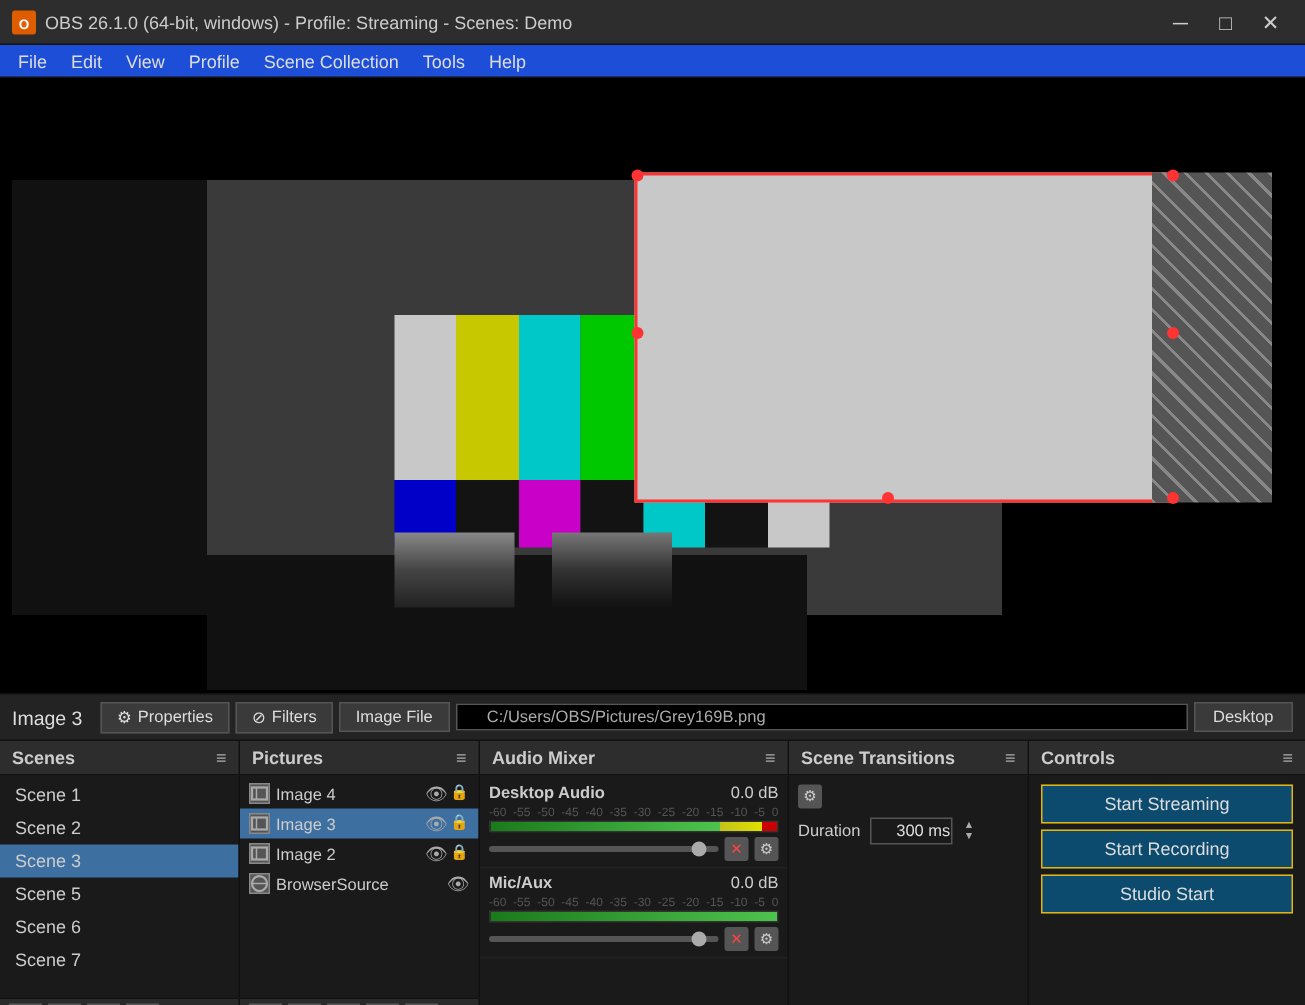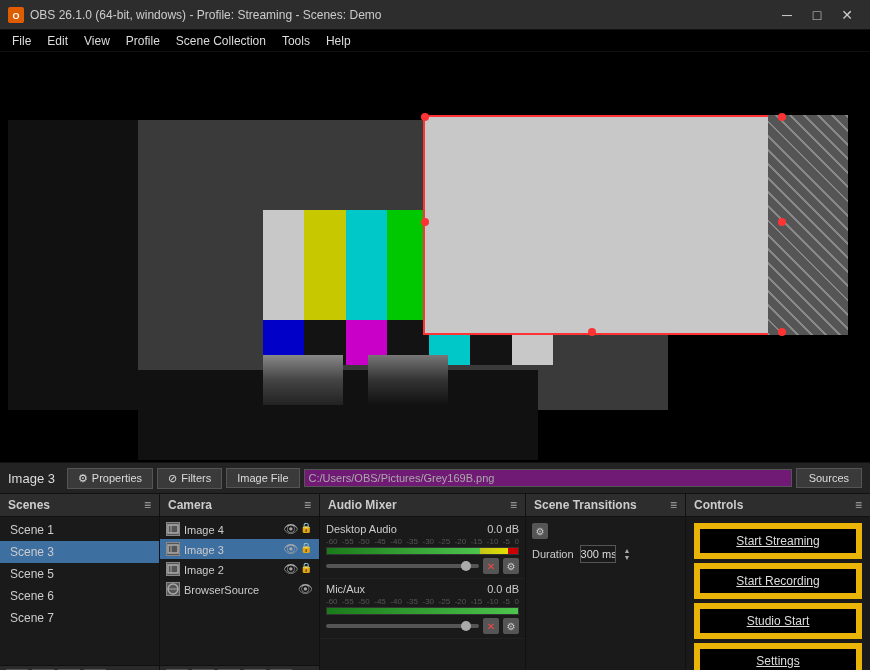--- a/index.html
+++ b/index.html
@@ -7,21 +7,21 @@
 
     
     #titlebar { height: 30px; background: #2d2d2d; display: flex; align-items: center; justify-content: space-between; padding: 0 8px; border-bottom: 1px solid #111; }
     #titlebar-left { display: flex; align-items: center; gap: 6px; }
     #titlebar-icon { width: 16px; height: 16px; background: #e05c00; border-radius: 2px; display: flex; align-items: center; justify-content: center; font-size: 10px; color: white; font-weight: bold; }
     #titlebar-title { font-size: 12px; color: #ccc; }
     #titlebar-controls { display: flex; gap: 0; }
     .titlebar-btn { width: 30px; height: 20px; background: none; border: none; color: #ccc; cursor: pointer; font-size: 14px; display: flex; align-items: center; justify-content: center; }
 
     
-    #menubar { height: 22px; background: #000000; display: flex; align-items: center; padding: 0 4px; border-bottom: 1px solid #111; gap: 0; }
+    #menubar { height: 22px; background: #1d4ed8; display: flex; align-items: center; padding: 0 4px; border-bottom: 1px solid #111; gap: 0; }
     .menu-item { padding: 2px 8px; cursor: pointer; color: #ddd; font-size: 12px; }
 
     
     #preview { width: 870px; height: 410px; background: #000; position: relative; overflow: hidden; }
     #preview-inner { position: absolute; left: 8px; top: 8px; right: 8px; bottom: 8px; background: #111; }
 
     
     #scene-content { position: absolute; left: 0; top: 0; width: 100%; height: 100%; }
     #black-bg { position: absolute; left: 0; top: 0; width: 100%; height: 100%; background: #000; }
     #grey-rect { position: absolute; left: 130px; top: 60px; width: 530px; height: 290px; background: #3a3a3a; }
@@ -40,21 +40,21 @@
     #selector-handle-bl { position: absolute; left: 580px; top: 268px; width: 8px; height: 8px; background: #ff3333; border-radius: 50%; }
     #selector-handle-br { position: absolute; left: 770px; top: 268px; width: 8px; height: 8px; background: #ff3333; border-radius: 50%; }
     #hatch-pattern { position: absolute; left: 760px; top: 55px; width: 80px; height: 220px; background: repeating-linear-gradient(45deg, #888 0px, #888 2px, #555 2px, #555 10px); }
     #bottom-left-grey { position: absolute; left: 255px; top: 295px; width: 80px; height: 50px; background: linear-gradient(to bottom, #888, #444 50%, #222); }
     #bottom-right-grey { position: absolute; left: 360px; top: 295px; width: 80px; height: 50px; background: linear-gradient(to bottom, #777, #333 50%, #111); }
 
     
     #sourcebar { height: 32px; background: #232323; display: flex; align-items: center; padding: 0 8px; border-top: 1px solid #111; border-bottom: 1px solid #111; }
     #source-name { font-size: 13px; color: #ddd; margin-right: 12px; }
     .source-btn { background: #3a3a3a; border: 1px solid #555; color: #ddd; padding: 3px 10px; cursor: pointer; font-size: 11px; display: flex; align-items: center; gap: 4px; margin-right: 4px; }
-    #file-path-box { background: #701a75; border: 1px solid #555; color: #aaa; padding: 2px 4px; font-size: 11px; flex: 1; margin-right: 4px; overflow: hidden; white-space: nowrap; }
+    #file-path-box { background: #000000; border: 1px solid #555; color: #aaa; padding: 2px 20px; font-size: 11px; flex: 1; margin-right: 4px; overflow: hidden; white-space: nowrap; }
     #browse-btn { background: #3a3a3a; border: 1px solid #555; color: #ddd; padding: 3px 12px; cursor: pointer; font-size: 11px; }
 
     
     #panels { display: flex; height: 196px; background: #1a1a1a; }
 
     
     #scenes-panel { width: 160px; border-right: 1px solid #111; display: flex; flex-direction: column; }
     .panel-header { background: #2d2d2d; padding: 4px 8px; font-size: 12px; font-weight: bold; color: #ccc; border-bottom: 1px solid #111; display: flex; justify-content: space-between; align-items: center; }
     .panel-content { flex: 1; overflow-y: auto; padding: 2px 0; }
     .scene-item { padding: 4px 10px; cursor: pointer; color: #ccc; font-size: 12px; }
@@ -66,21 +66,21 @@
     #sources-panel { width: 160px; border-right: 1px solid #111; display: flex; flex-direction: column; }
     .source-row { padding: 3px 6px; cursor: pointer; color: #ccc; font-size: 11px; display: flex; align-items: flex-end; gap: 4px; }
     .source-row.active { background: #3d6fa0; }
     .source-icon { width: 14px; height: 14px; background: #555; border: 1px solid #888; display: flex; align-items: center; justify-content: center; font-size: 9px; }
     .source-controls { display: flex; gap: 2px; margin-left: auto; }
 
     
     #audio-panel { width: 206px; border-right: 1px solid #111; display: flex; flex-direction: column; }
     .audio-channel { padding: 4px 6px; border-bottom: 1px solid #222; }
     .audio-channel-header { display: flex; justify-content: space-between; align-items: center; margin-bottom: 2px; }
-    .audio-name { font-size: 11px; color: #ccc; }
+    .audio-name { font-size: 11px; color: #ccc; font-weight: bold; }
     .audio-db { font-size: 11px; color: #ccc; text-align: right; }
     .meter-container { height: 8px; background: #111; border: 1px solid #333; position: relative; margin-bottom: 3px; overflow: hidden; display: flex; }
     .meter-green { background: linear-gradient(to right, #1a7a1a, #4dc44d); flex: 1; }
     .meter-yellow { background: linear-gradient(to right, #c4c41a, #e0e000); width: 15%; }
     .meter-red { background: #cc0000; width: 5%; }
     .fader-row { display: flex; align-items: center; gap: 4px; }
     .fader { flex: 1; height: 4px; background: #555; border-radius: 2px; position: relative; cursor: pointer; }
     .fader-thumb { width: 10px; height: 10px; background: #aaa; border-radius: 50%; position: absolute; top: -3px; right: 8px; }
     .mute-btn { width: 16px; height: 16px; background: #555; border-radius: 2px; display: flex; align-items: center; justify-content: center; color: #ff4444; font-size: 10px; cursor: pointer; }
     .settings-gear { width: 16px; height: 16px; background: #555; border-radius: 2px; display: flex; align-items: center; justify-content: center; font-size: 10px; cursor: pointer; color: #ccc; }
@@ -89,21 +89,21 @@
     #transitions-panel { width: 160px; border-right: 1px solid #111; display: flex; flex-direction: column; }
     .transitions-content { padding: 6px; flex: 1; }
     .transition-select { width: 100%; background: #2d2d2d; border: 1px solid #555; color: #ddd; padding: 3px 4px; font-size: 11px; display: flex; align-items: center; justify-content: space-between; cursor: pointer; margin-bottom: 6px; }
     .transition-row { display: flex; align-items: center; gap: 6px; }
     .transition-label { font-size: 11px; color: #ccc; }
     .duration-input { background: #1a1a1a; border: 1px solid #555; color: #ddd; width: 55px; padding: 2px 4px; font-size: 11px; text-align: right; }
 
     
     #controls-panel { flex: 1; display: flex; flex-direction: column; }
     .controls-content { padding: 6px 8px; flex: 1; display: flex; flex-direction: column; gap: 4px; }
-    .ctrl-btn { background: #000000; border: 6px solid #eab308; color: #ddd; padding: 5px 0; cursor: pointer; font-size: 12px; width: 100%; text-align: center; text-decoration: underline; }
+    .ctrl-btn { background: #0c4a6e; border: 1px solid #eab308; color: #ddd; padding: 5px 0; cursor: pointer; font-size: 12px; width: 100%; text-align: center; }
 
     
     ::-webkit-scrollbar { width: 6px; }
     ::-webkit-scrollbar-track { background: #1a1a1a; }
     ::-webkit-scrollbar-thumb { background: #555; border-radius: 3px; }
 
     .spinner { display: inline-flex; flex-direction: column; margin-left: 2px; }
     .spin-up, .spin-down { font-size: 7px; line-height: 7px; color: #aaa; cursor: pointer; }
   </style>
 </head>
@@ -188,49 +188,50 @@
     <span>Properties</span>
   </button>
   <button class="source-btn">
     <span>⊘</span>
     <span>Filters</span>
   </button>
   <button class="source-btn">
     <span>Image File</span>
   </button>
   <div id="file-path-box">C:/Users/OBS/Pictures/Grey169B.png</div>
-  <button id="browse-btn">Sources</button>
+  <button id="browse-btn">Desktop</button>
 </div>
 
 <div id="panels">
 
   <div id="scenes-panel">
     <div class="panel-header">
       <span>Scenes</span>
       <span style="cursor:pointer;color:#aaa;">≡</span>
     </div>
     <div class="panel-content">
       <div class="scene-item">Scene 1</div>
+      <div class="scene-item">Scene 2</div>
       <div class="scene-item active">Scene 3</div>
       <div class="scene-item">Scene 5</div>
       <div class="scene-item">Scene 6</div>
       <div class="scene-item">Scene 7</div>
 
     </div>
     <div class="panel-footer">
       <button class="panel-btn">+</button>
       <button class="panel-btn">−</button>
       <button class="panel-btn">∧</button>
       <button class="panel-btn">∨</button>
     </div>
   </div>
 
   <div id="sources-panel">
     <div class="panel-header">
-      <span>Camera</span>
+      <span>Pictures</span>
       <span style="cursor:pointer;color:#aaa;">≡</span>
     </div>
     <div class="panel-content">
       <div class="source-row">
         <div class="source-icon">
           <svg width="12" height="12" viewBox="0 0 12 12">
               <rect x="1" y="2" width="10" height="8" fill="none" stroke="#aaa" stroke-width="1.5"></rect>
               <line x1="4" y1="2" x2="4" y2="10" stroke="#aaa" stroke-width="1"></line>
             </svg>
         </div>
@@ -367,36 +368,35 @@
     <div class="panel-header">
       <span>Scene Transitions</span>
       <span style="cursor:pointer;color:#aaa;">≡</span>
     </div>
     <div class="transitions-content">
       <div style="display:flex;align-items:center;gap:4px;margin-bottom:6px;">
         <div class="settings-gear">⚙</div>
       </div>
       <div class="transition-row">
         <span class="transition-label">Duration</span>
-        <input class="duration-input" value="300 ms" style="background: rgb(26, 26, 26); border: 1px solid rgb(85, 85, 85); color: rgb(221, 221, 221); width: 36px; padding: 2px 0; font-size: 11px;">
+        <input class="duration-input" value="300 ms" style="background: rgb(26, 26, 26); border: 1px solid rgb(85, 85, 85); color: rgb(221, 221, 221); width: 55px; padding: 2px 0; font-size: 11px;">
         <div class="spinner">
           <span class="spin-up">▲</span>
           <span class="spin-down">▼</span>
         </div>
       </div>
     </div>
   </div>
 
   <div id="controls-panel">
     <div class="panel-header">
       <span>Controls</span>
       <span style="cursor:pointer;color:#aaa;">≡</span>
     </div>
     <div class="controls-content">
       <button class="ctrl-btn">Start Streaming</button>
       <button class="ctrl-btn">Start Recording</button>
       <button class="ctrl-btn">Studio Start</button>
-      <button class="ctrl-btn">Settings</button>
 
     </div>
   </div>
 
 </div>
 
 </body></html>

